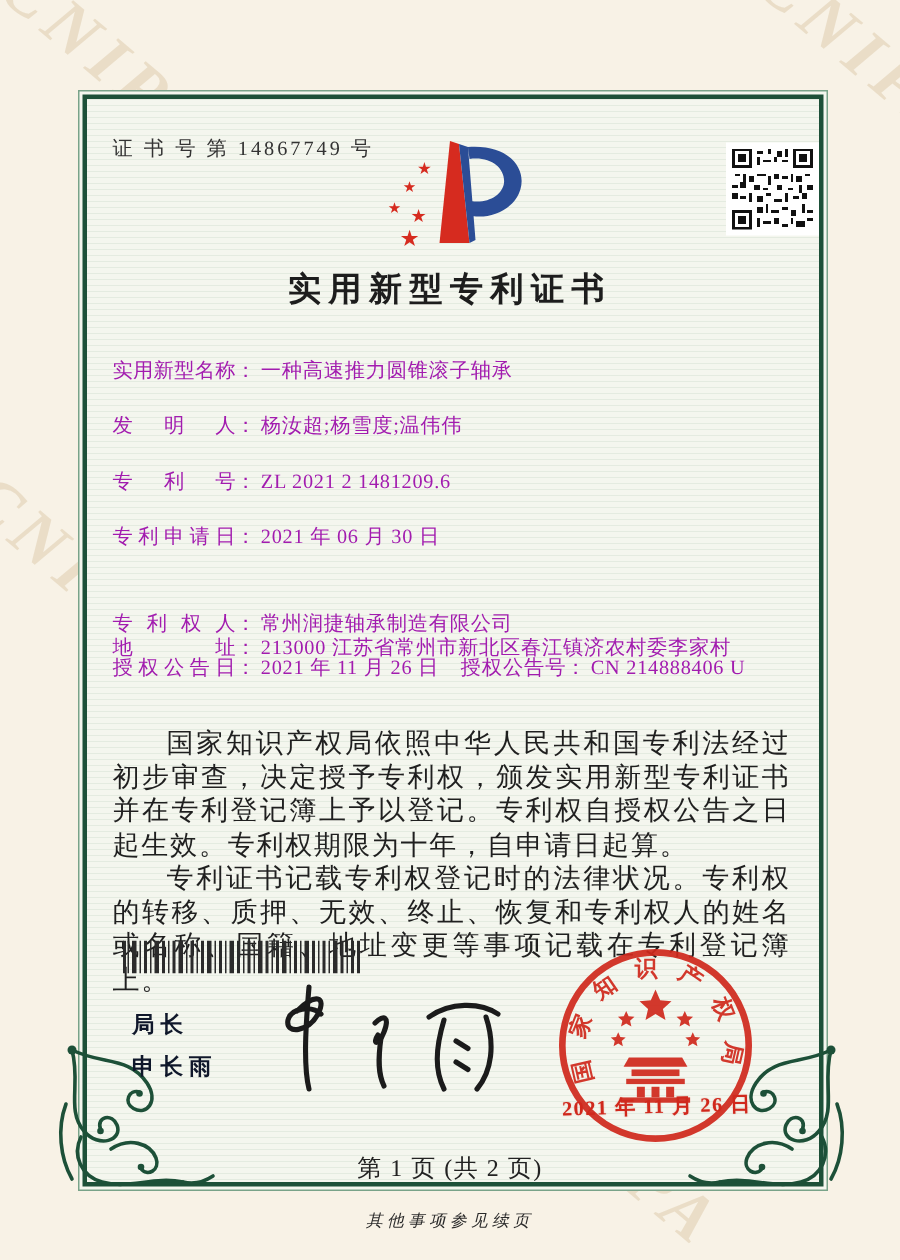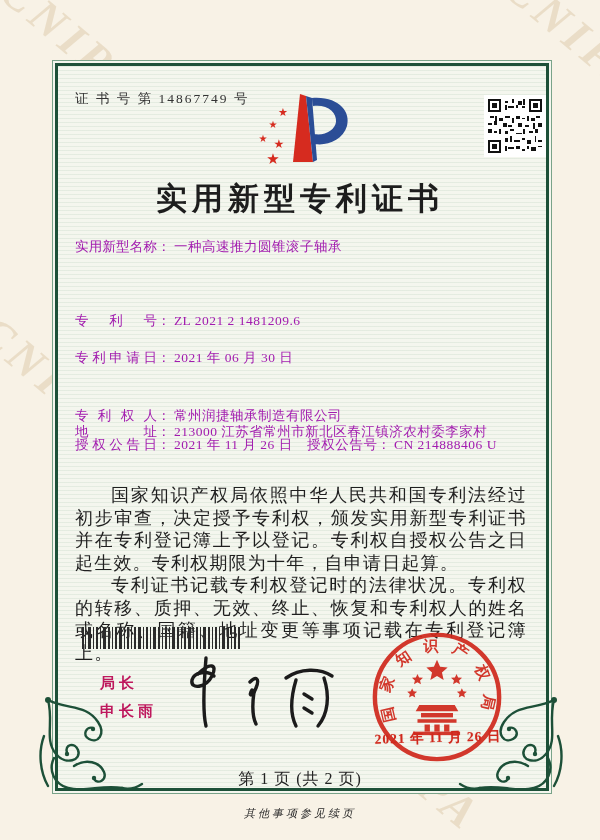--- a/index.html
+++ b/index.html
@@ -51,21 +51,21 @@
     position:absolute; left:75px; top:90px;
     font-size:13.5px; letter-spacing:2px; color:#333;
   }
   .logo { position:absolute; left:243px; top:90px; width:112px; height:80px; }
   .qr   { position:absolute; left:484px; top:95px; width:62px; height:62px; background:#fff; padding:4px; }
   .qr svg { display:block; width:100%; height:100%; }
 
   .doc-title {
     position:absolute; left:0; right:0; top:178px;
     text-align:center;
-    font-size:31px; font-weight:bold; letter-spacing:5px; color:#1d1d1d;
+    font-size:22px; font-weight:bold; letter-spacing:5px; color:#1d1d1d;
   }
 
   
   .row { position:absolute; left:75px; width:460px; font-size:13.5px; color:#a21caf; white-space:nowrap; }
   .row .label {
     display:inline-block; width:82px;
     text-align:justify; text-align-last:justify;
     vertical-align:bottom;
   }
   .row .colon { display:inline-block; }
@@ -81,21 +81,21 @@
   }
   .legal p { text-indent:2em; }
 
   
   .barcode { position:absolute; left:82px; top:627px; width:158px; height:22px; }
 
   
   .sig-title, .sig-name {
     position:absolute; left:88px;
     font-family:"Liberation Sans","DejaVu Sans",sans-serif;
-    font-weight:bold; font-size:15px; letter-spacing:4px; color:#be185d;margin-left:12px;
+    font-weight:bold; font-size:15px; letter-spacing:4px; color:#0f172a;
   }
   .sig-title { top:674px; }
   .sig-name  { top:702px; }
   .signature-svg { position:absolute; left:168px; top:652px; width:180px; height:86px; }
 
   
   .seal { position:absolute; left:366px; top:626px; width:142px; height:142px; opacity:0.92; }
   .seal-date {
     position:absolute; left:360px; top:729px; width:156px;
     text-align:center; color:#d0281c; font-weight:bold;
@@ -238,20 +238,24 @@
       </g>
     </svg>
   </div>
 
   <div class="doc-title">实用新型专利证书</div>
 
   <div class="row" style="top:238px;">
     <span class="label">实用新型名称</span><span class="colon">：</span>
     <span class="value">一种高速推力圆锥滚子轴承</span>
   </div>
+  <div class="row" style="top:275px;">
+    <span class="label">发明人</span><span class="colon">：</span>
+    <span class="value">杨汝超;杨雪度;温伟伟</span>
+  </div>
   <div class="row" style="top:312px;">
     <span class="label">专利号</span><span class="colon">：</span>
     <span class="value">ZL 2021 2 1481209.6</span>
   </div>
   <div class="row" style="top:349px;">
     <span class="label">专利申请日</span><span class="colon">：</span>
     <span class="value">2021 年 06 月 30 日</span>
   </div>
   <div class="row" style="top:407px;">
     <span class="label">专利权人</span><span class="colon">：</span>

